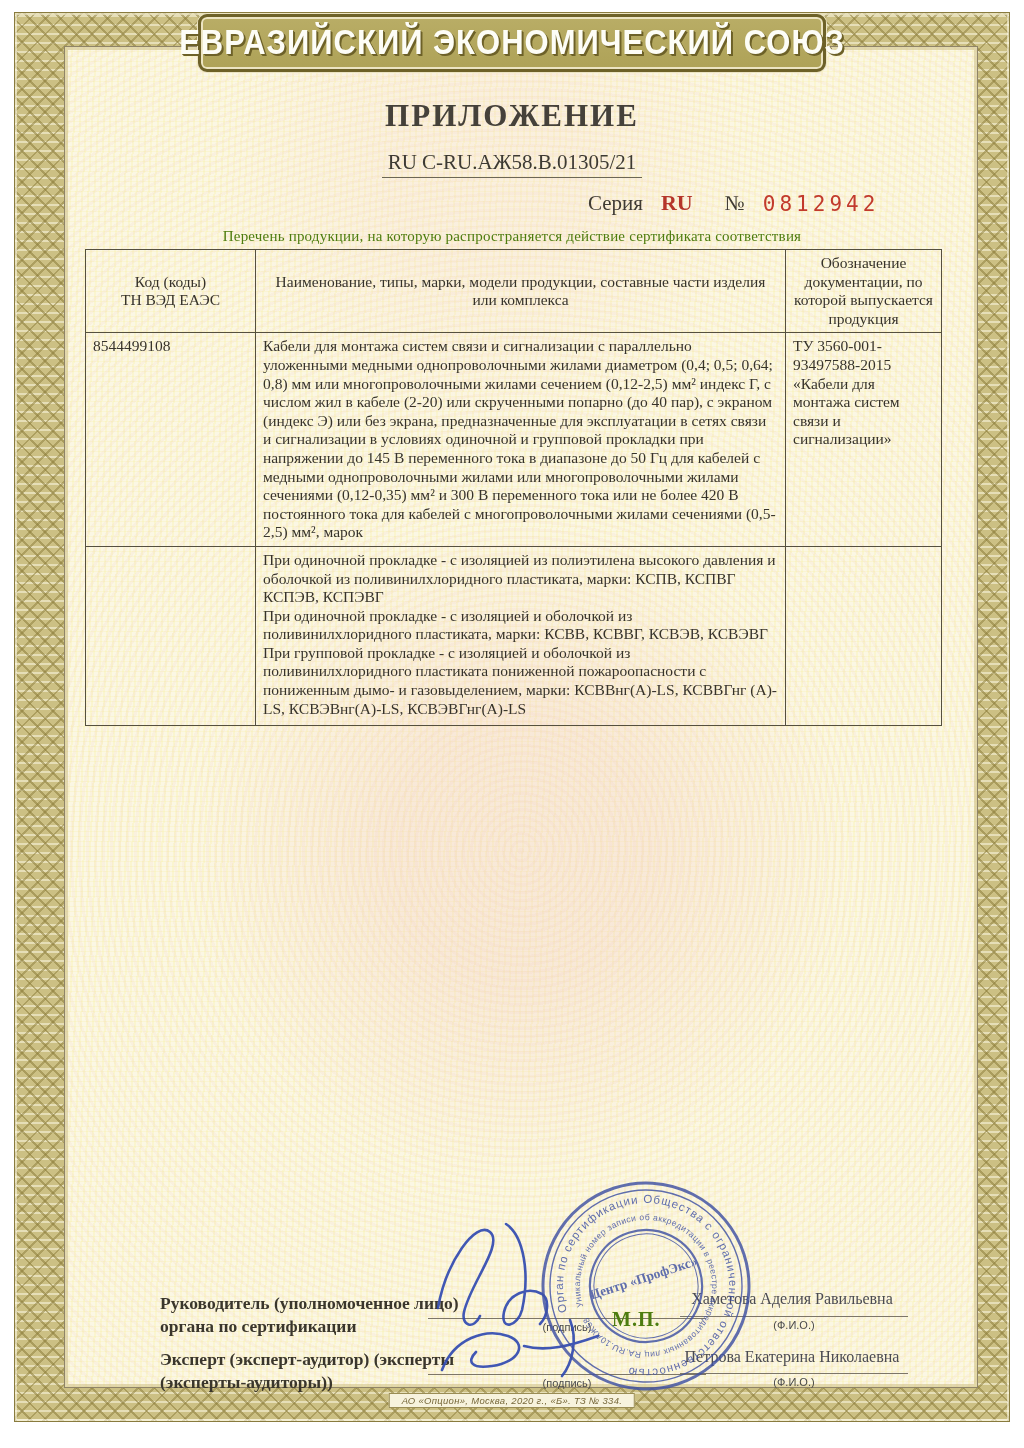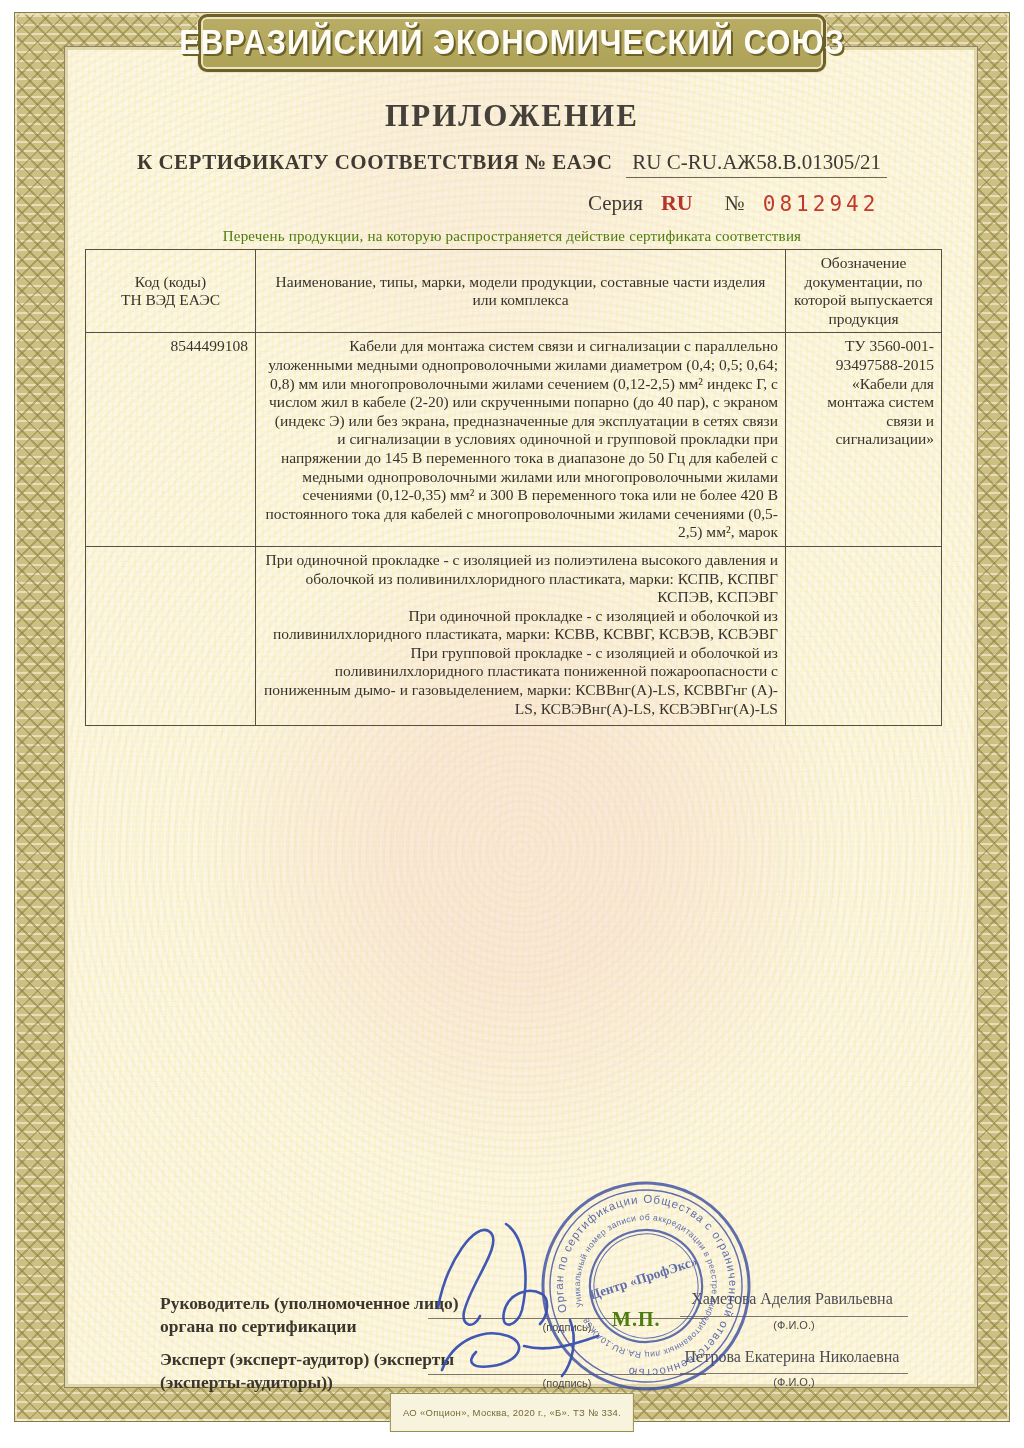--- a/index.html
+++ b/index.html
@@ -71,21 +71,20 @@
     font-size:15px;color:#4d7c0f;letter-spacing:.2px;
   }
   .products{
     position:absolute;top:249px;left:85px;z-index:3;
     border-collapse:collapse;table-layout:fixed;width:856px;
   }
   .products th,.products td{
     border:1px solid #55503f;vertical-align:top;
     font-size:15.5px;line-height:1.2;color:#37332b;
     padding:4px 7px;
-    text-align:right;
   }
   .products th{font-weight:normal;text-align:center;vertical-align:middle;white-space:pre-line;height:62px;}
   .col-code{width:170px;}
   .col-desc{width:530px;}
   .col-doc{width:156px;}
   .cell-pre{white-space:pre-line;}
   .row1 td{height:190px;}
   .row2 td{height:170px;margin-top:47px;}
 
   
@@ -93,40 +92,39 @@
   .sig-line{position:absolute;border-top:1px solid #7d7668;z-index:3;}
   .sig-caption{position:absolute;text-align:center;z-index:3;font-family:"Liberation Sans", sans-serif;font-size:11px;color:#4a4a4a;}
   .sig-name{position:absolute;text-align:center;z-index:3;font-size:16px;color:#4b4b52;white-space:nowrap;}
   .mp-mark{position:absolute;left:612px;top:1308px;z-index:3;font-size:20px;font-weight:bold;color:#4d7c0f;letter-spacing:1px;}
 
   .stamp-svg{position:absolute;left:538px;top:1178px;z-index:5;transform:rotate(-18deg);opacity:.82;}
   .sign-svg{position:absolute;left:420px;top:1212px;z-index:4;opacity:.9;}
 
   .imprint-box{
     position:absolute;top:1393px;left:50%;transform:translateX(-50%);z-index:7;
-    background:#f7f3dd;border:1px solid #9a8d54;padding:13px 12px;
-    font-family:"Liberation Sans", sans-serif;font-size:9.5px;color:#77683a;letter-spacing:.3px;white-space:nowrap;
+    background:#f7f3dd;border:1px solid #9a8d54;padding:1px 12px;
+    font-family:"Liberation Sans", sans-serif;font-size:9.5px;color:#77683a;letter-spacing:.3px;white-space:nowrap;font-style:italic;
   }
 </style>
 </head>
 <body>
 
 <div class="page">
 
   <div class="band"></div>
   <div class="inner"></div>
 
   <div class="banner">
     <span class="banner-text">ЕВРАЗИЙСКИЙ ЭКОНОМИЧЕСКИЙ СОЮЗ</span>
   </div>
 
   <div class="doc-title">ПРИЛОЖЕНИЕ</div>
 
   <div class="cert-line">
-    <span class="cert-subtitle">К СЕРТИФИКАТУ СООТВЕТСТВИЯ № ЕАЭС</span>
     <span class="cert-number">RU С-RU.АЖ58.В.01305/21</span>
   </div>
 
   <div class="series-line">
     <span>Серия</span>
     <span class="series-value">RU</span>
     <span class="number-sign">№</span>
     <span class="blank-number">0812942</span>
   </div>
 

